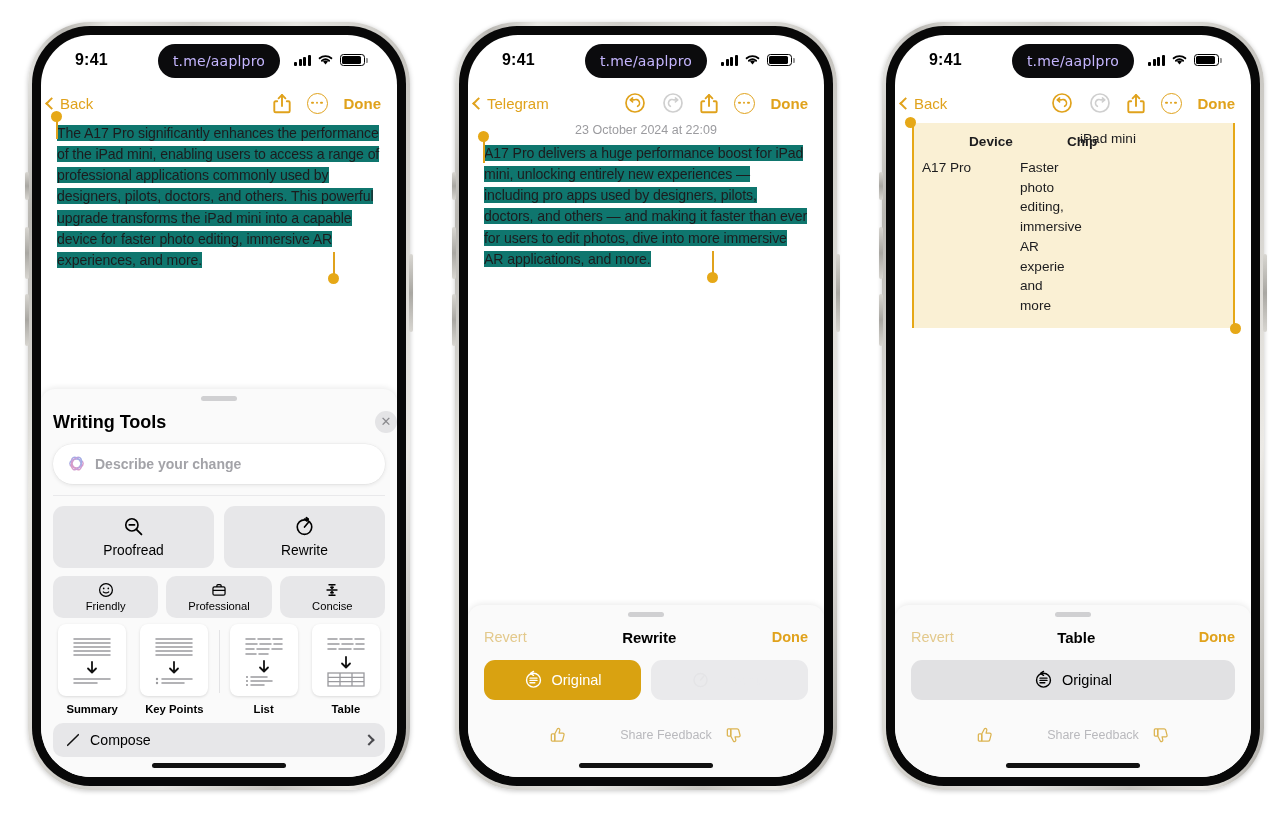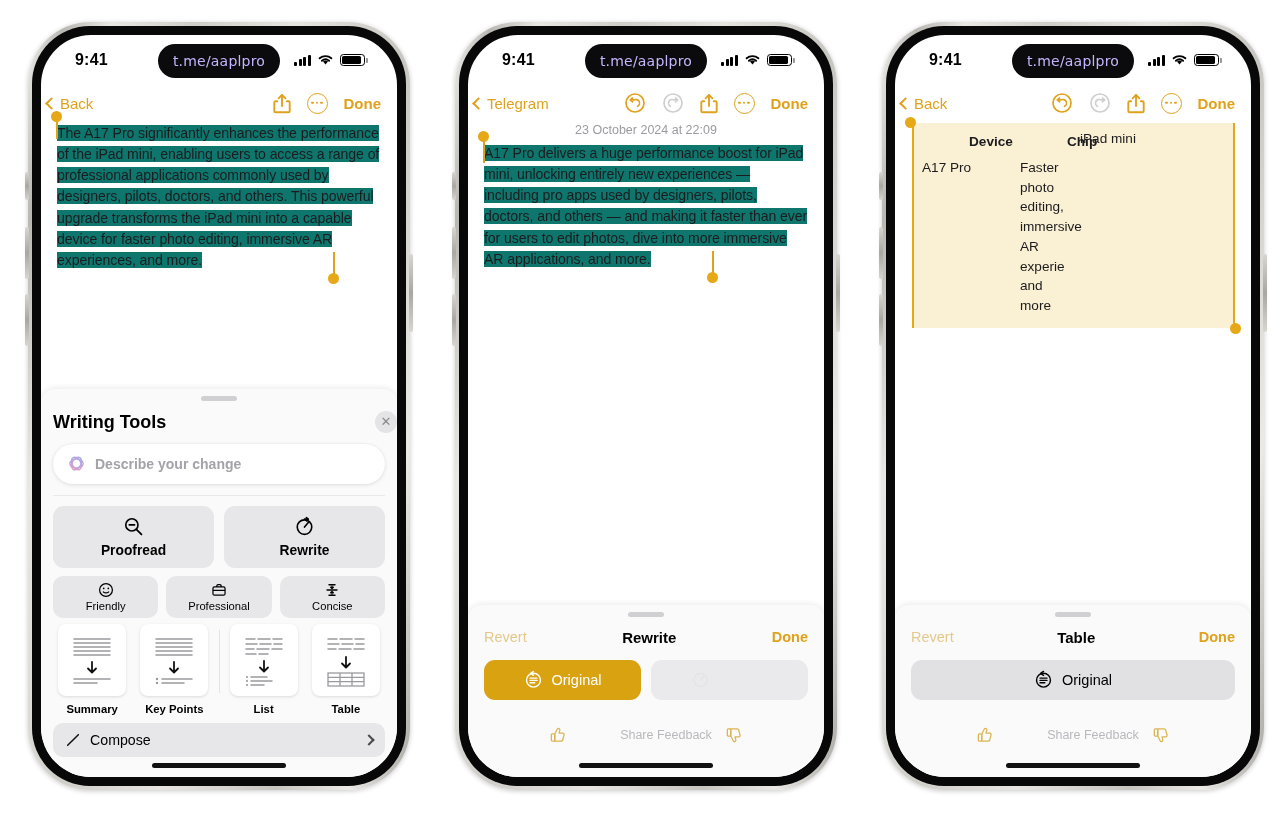--- a/index.html
+++ b/index.html
@@ -148,21 +148,20 @@
     display:flex; align-items:center; gap:9px; padding:0 14px;
   }
   .wt-ph { font-size:14px; color:#a3a3a8;font-weight:bold; }
   .sep { height:1px; background:#e9e9eb; margin:11px 12px 0 12px; }
 
   .row-2 { display:flex; gap:10px; padding:10px 12px 0 12px; }
   .big-cell {
     flex:1; height:62px; border-radius:11px; background:#e7e7e9;
     display:flex; flex-direction:column; align-items:center; justify-content:center; gap:6px;
     cursor:pointer;
-    font-weight:bold;
   }
   .big-cell span { font-size:13.8px; color:#000; }
 
   .row-3 { display:flex; gap:8px; padding:8px 12px 0 12px; }
   .sm-cell {
     flex:1; height:42px; border-radius:10px; background:#e7e7e9;
     display:flex; flex-direction:column; align-items:center; justify-content:center; gap:2px;
     cursor:pointer;
   }
   .sm-cell span { font-size:11.2px; color:#000; }

